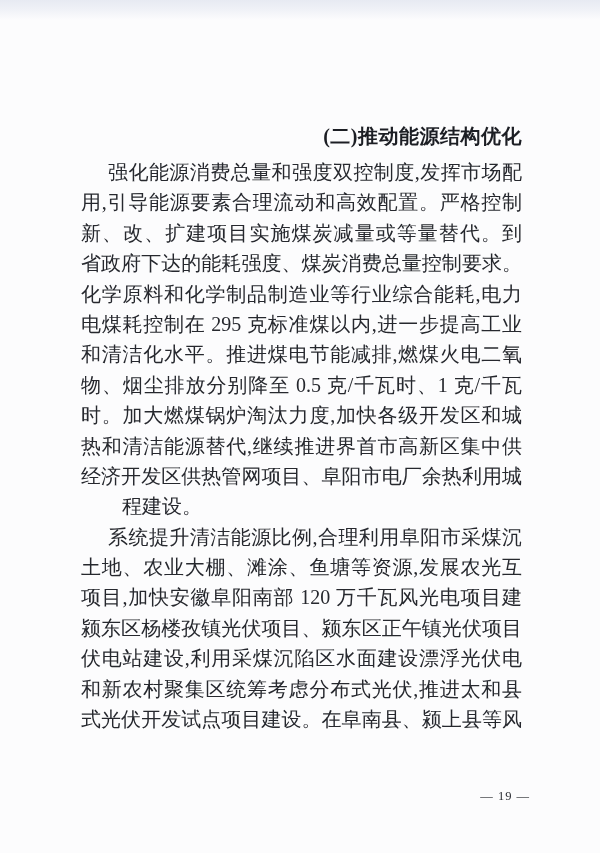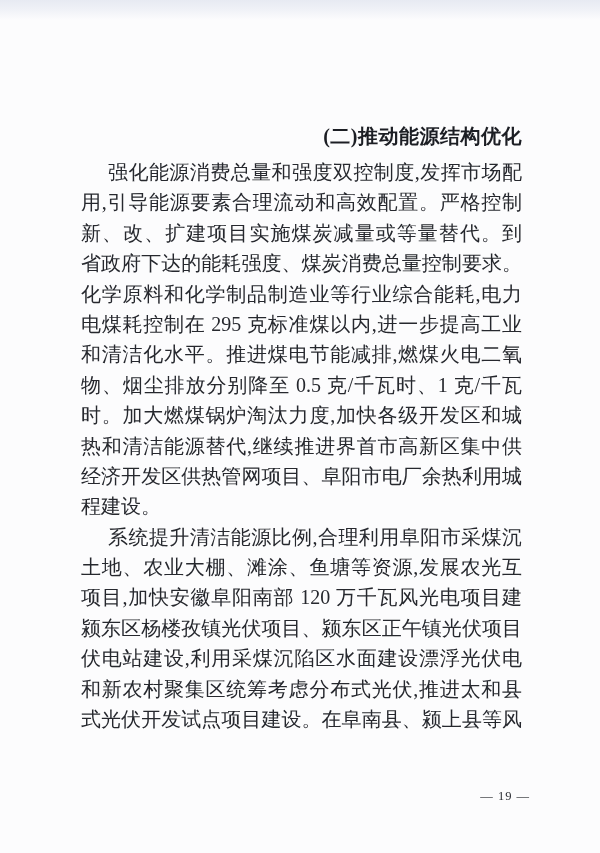--- a/index.html
+++ b/index.html
@@ -53,20 +53,21 @@
     color: #26282e;
     white-space: normal;
     overflow: hidden;
   }
   .para .line.first {
     padding-left: 27px;
   }
   .para .line.short {
     text-align: left;
     text-align-last: left;
+    margin-left: 41px;
   }
   .para1 {
     margin-top: 3px;
   }
   .page-number {
     position: absolute;
     top: 789px;
     right: 70px;
     font-size: 12.5px;
     letter-spacing: 1px;

